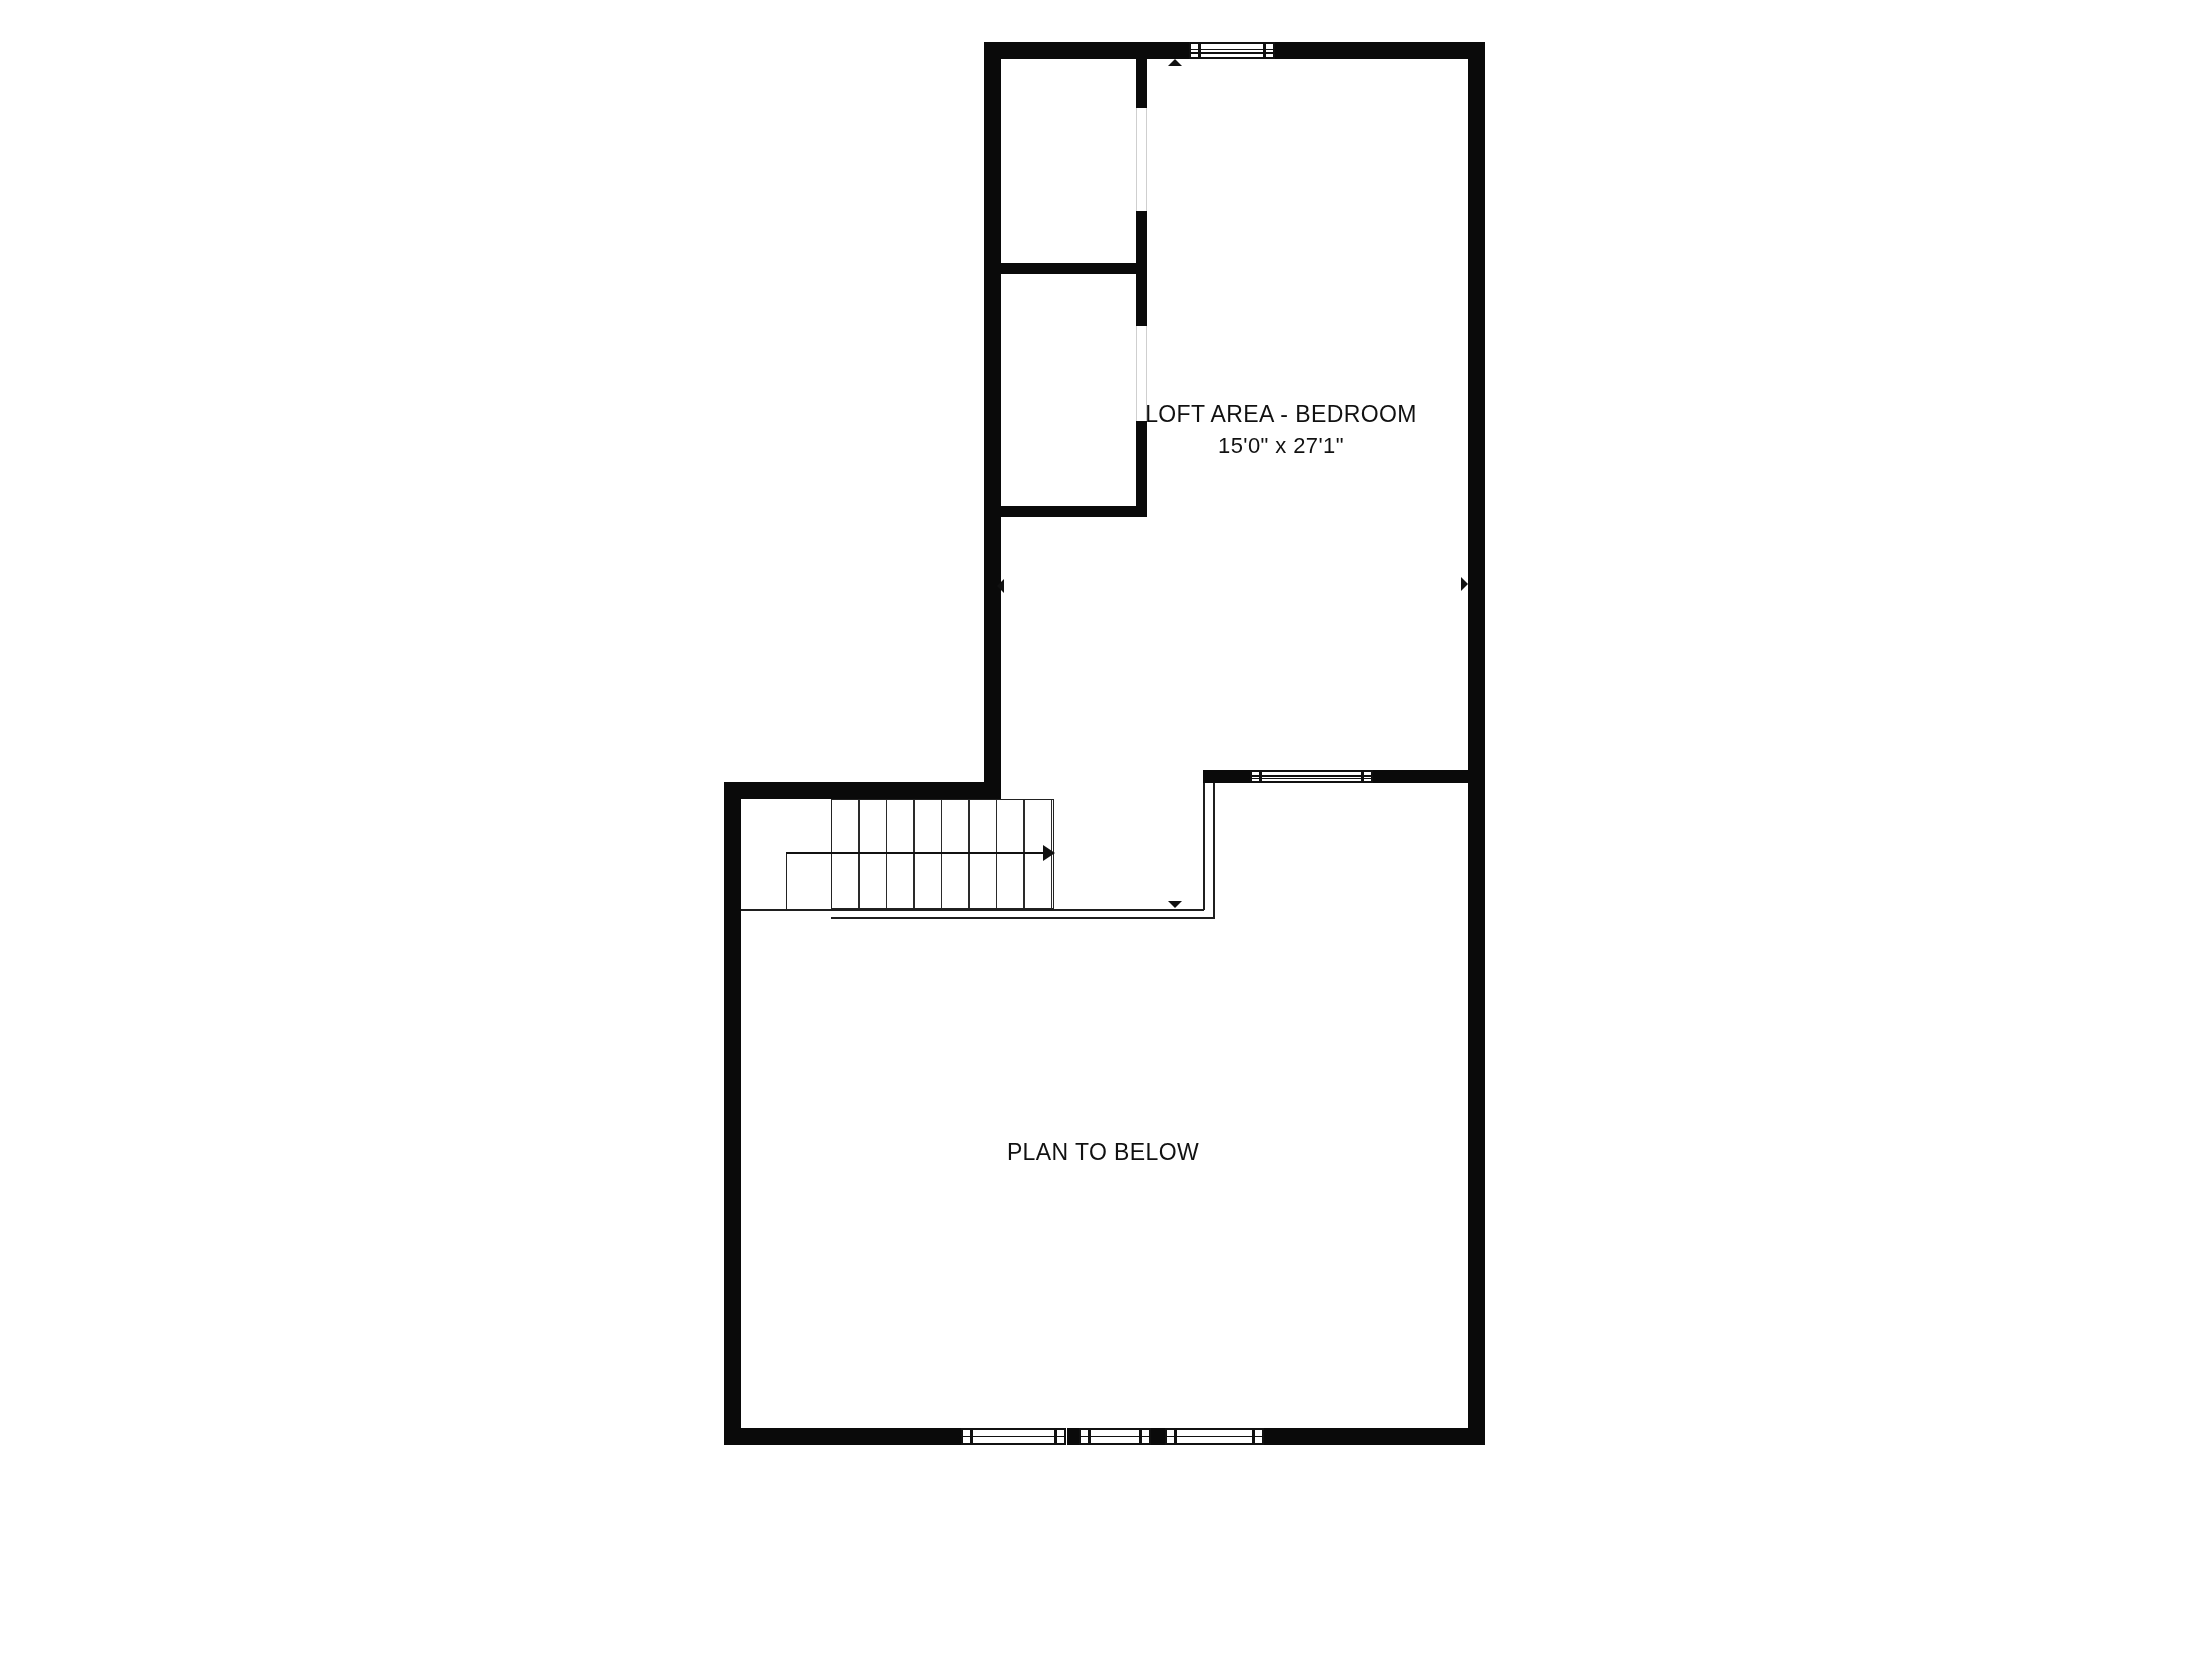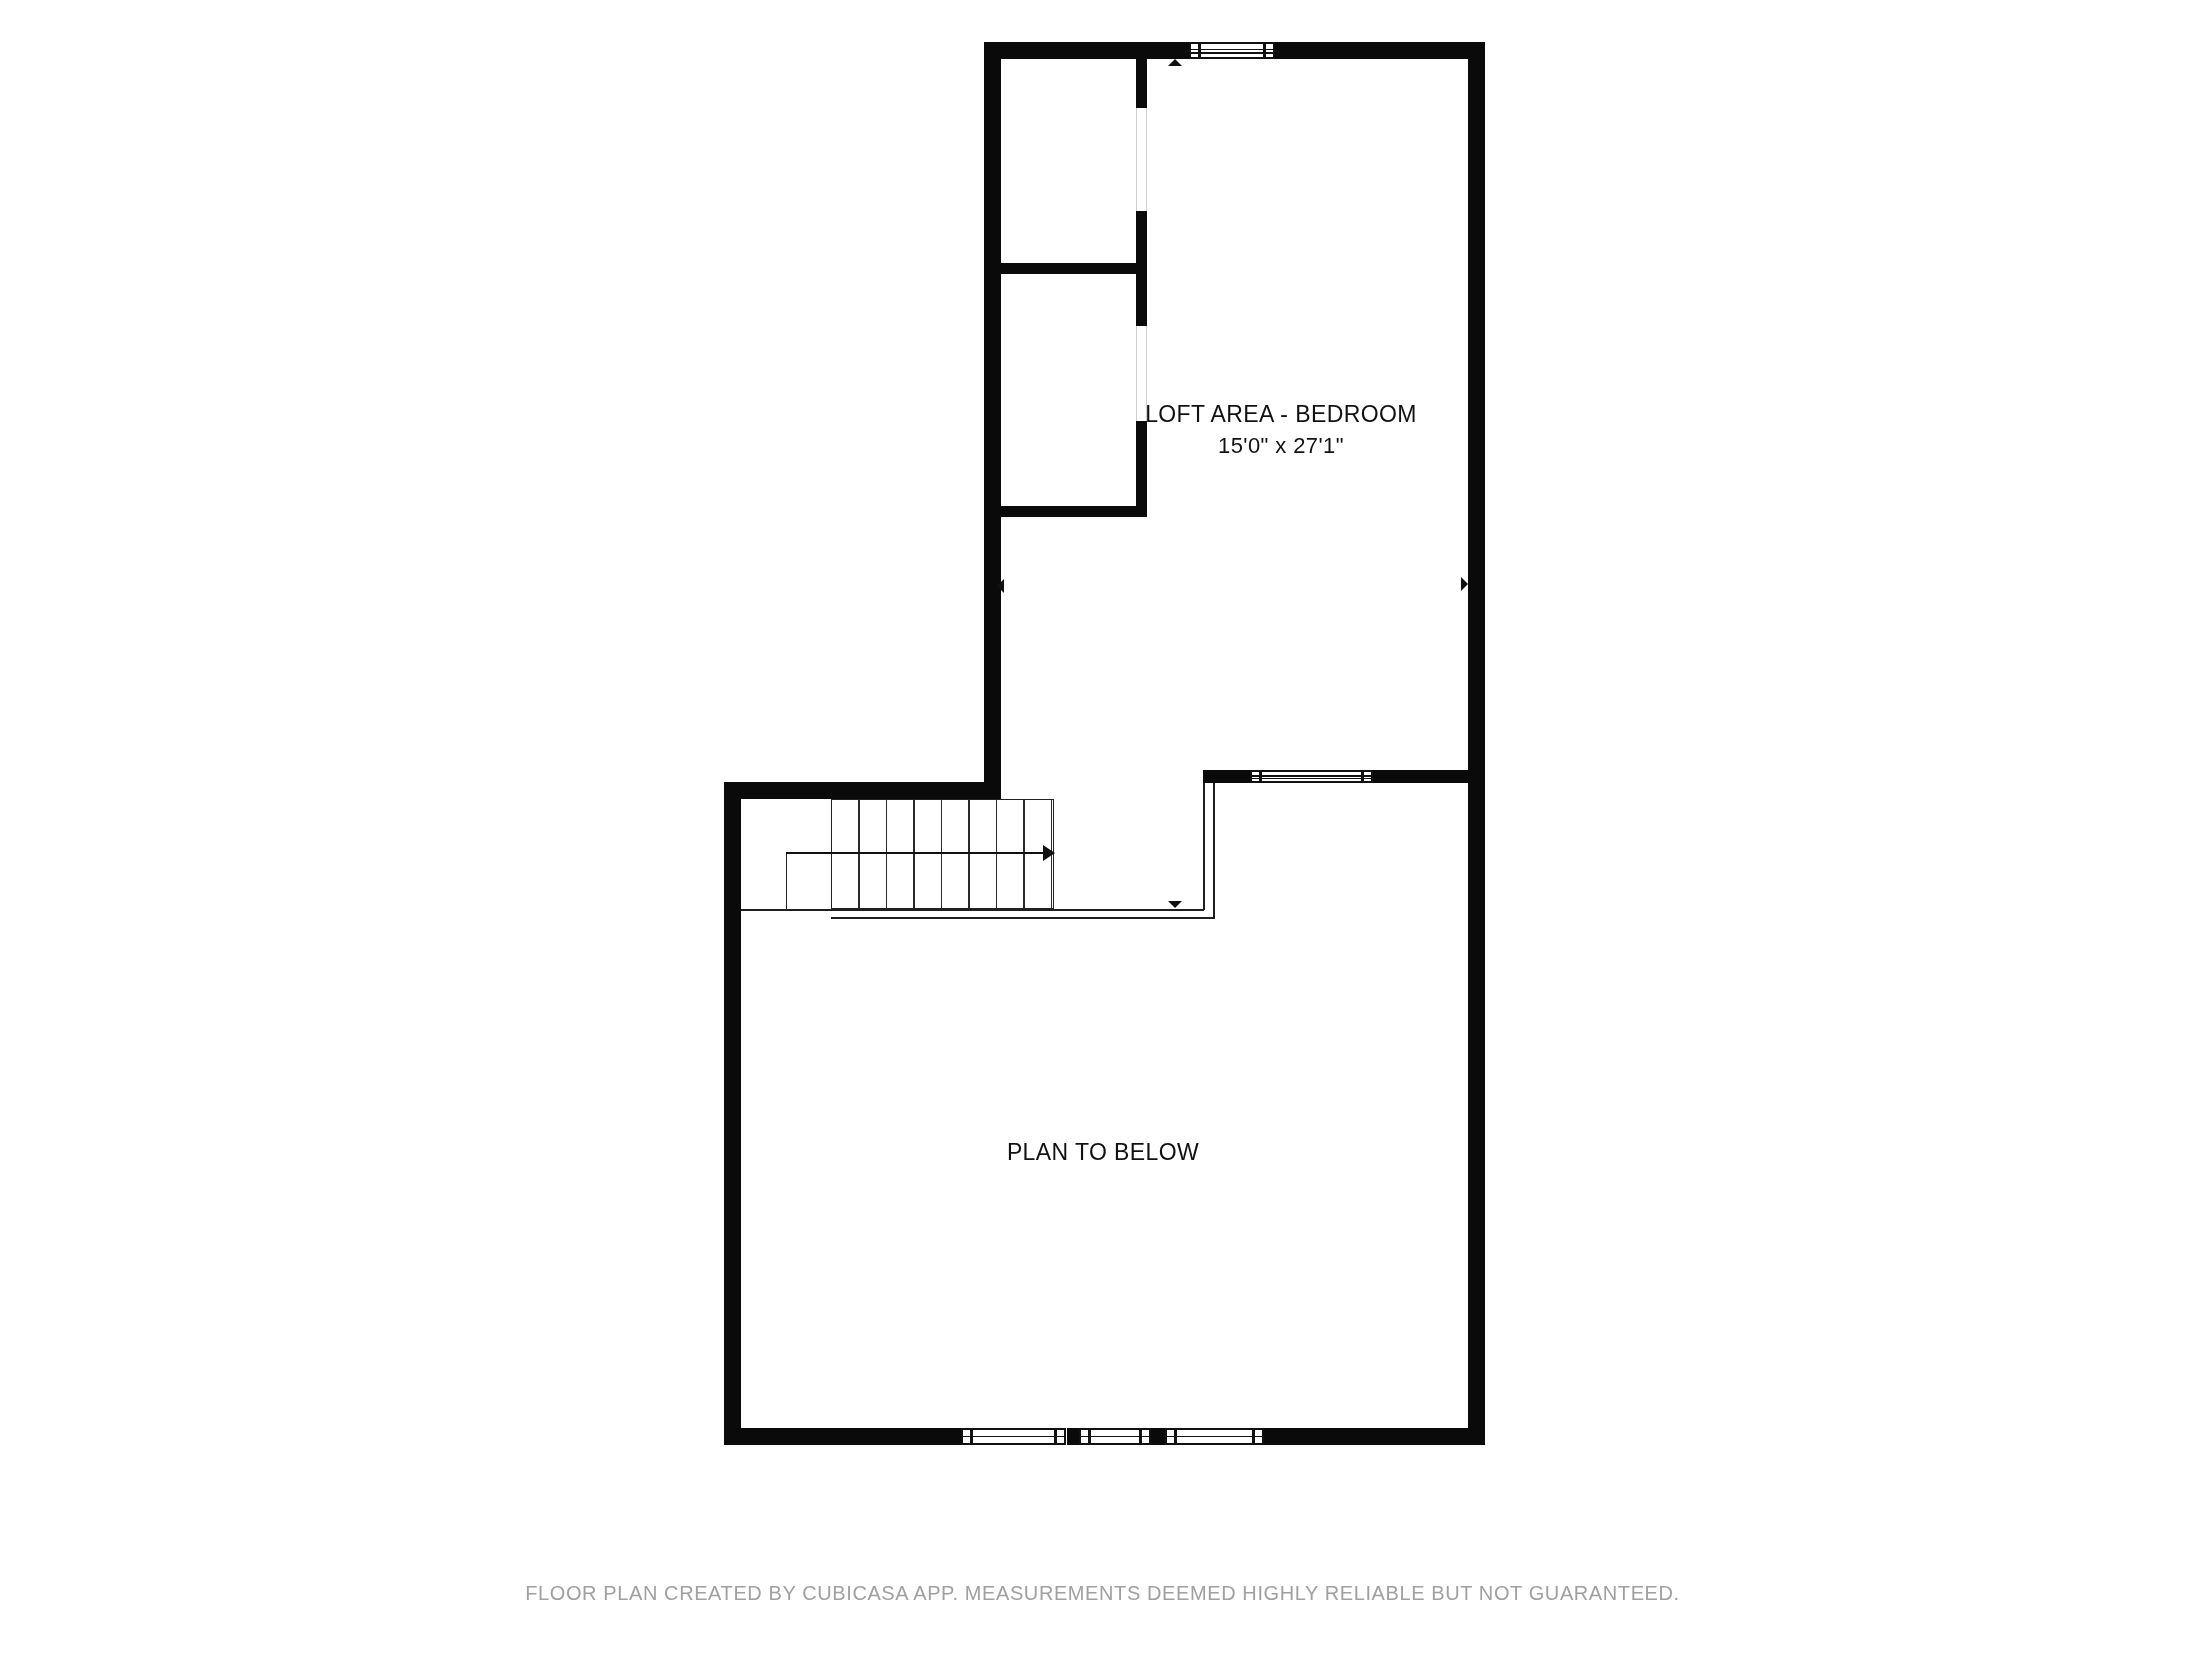--- a/index.html
+++ b/index.html
@@ -107,16 +107,15 @@
   <div class="tri down"></div>
   <div class="tri left"></div>
   <div class="tri right"></div>
 
   <div class="room-label" id="loft-label">
     <div>LOFT AREA - BEDROOM</div>
     <div class="dim">15'0" x 27'1"</div>
   </div>
   <div class="room-label" id="open-label">PLAN TO BELOW</div>
 
-  <div id="footer-note">FLOOR PLAN CREATED BY CUBICASA APP. MEASUREMENTS DEEMED HIGHLY RELIABLE BUT NOT GUARANTEED.</div>
 
 </div>
 
 
 </body></html>

